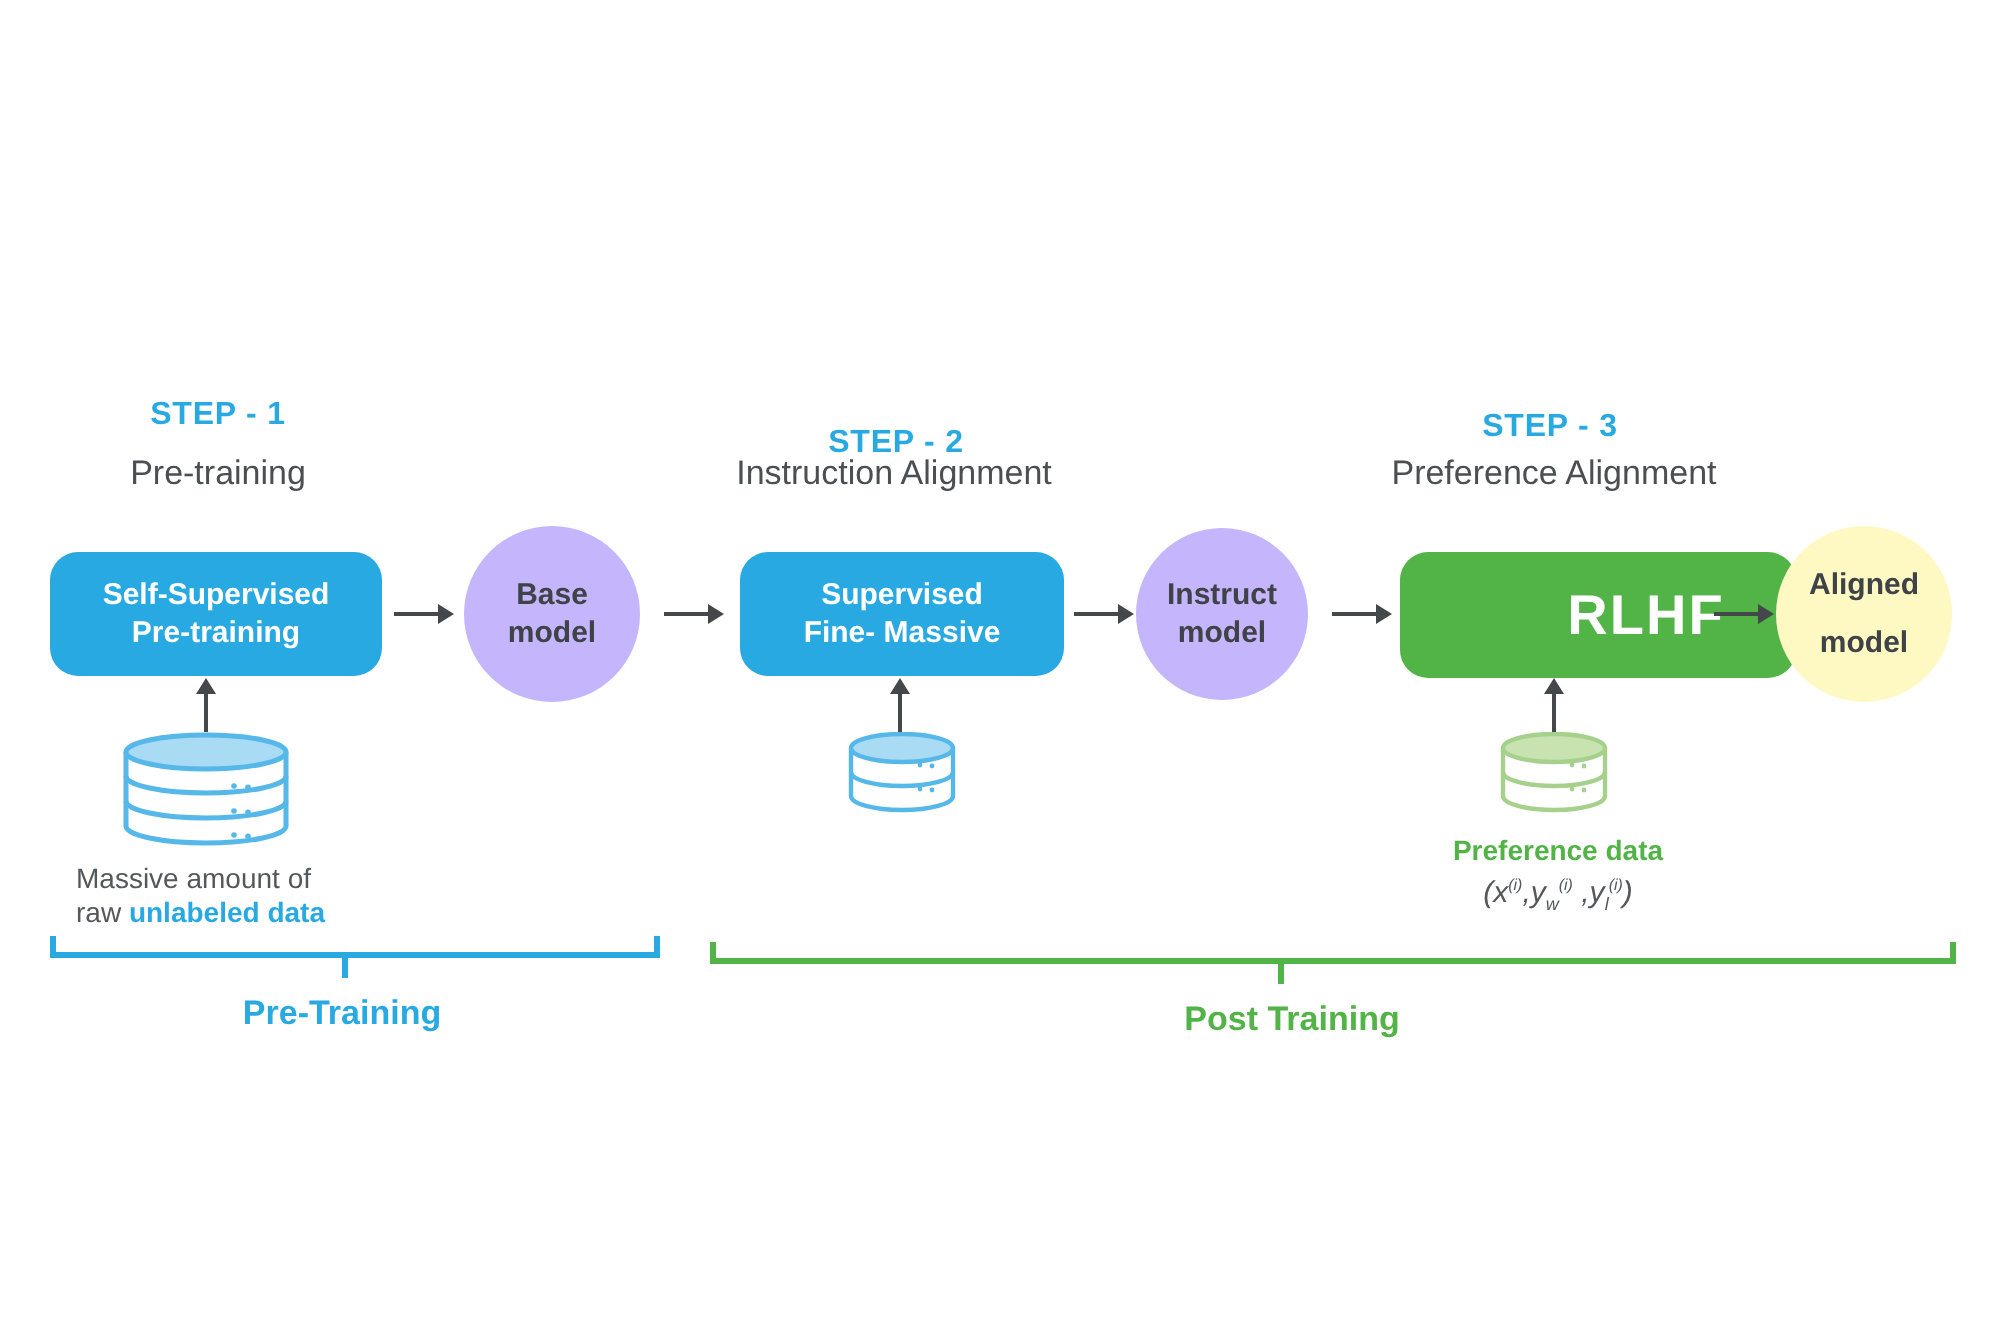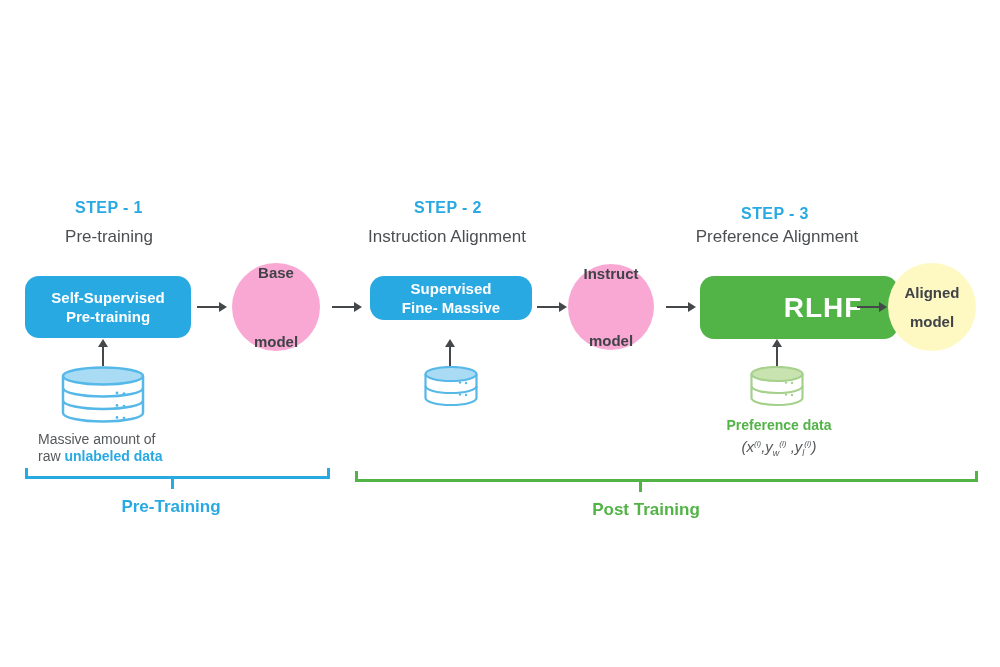--- a/index.html
+++ b/index.html
@@ -24,21 +24,21 @@
   }
   .box-blue{background:#29a9e2;}
   .box-green{background:#52b347;}
   .box-big{font-size:28px;letter-spacing:1px;padding-left:48px;}
   
   .circle{
     display:flex;flex-direction:column;align-items:center;justify-content:center;
     border-radius:50%;font-weight:bold;font-size:15px;line-height:19px;color:#3f4347;
     text-align:center;
   }
-  .circle-blue{background:#f9a8d4;justify-content:space-between;}
+  .circle-blue{background:#c4b5fd;}
   .circle-green{background:#fef9c3;gap:10px;}
   
   .harrow{height:2px;background:#45484b;}
   .harrow::after{
     content:'';position:absolute;right:-8px;top:-4px;width:0;height:0;
     border-left:8px solid #45484b;border-top:5px solid transparent;border-bottom:5px solid transparent;
   }
   .varrow{width:2px;background:#45484b;}
   .varrow::before{
     content:'';position:absolute;top:-8px;left:-4px;width:0;height:0;
@@ -69,38 +69,38 @@
   .label-green{color:#52b347;}
 </style>
 </head>
 <body>
 
 <div class="canvas">
 
   <div class="abs cx step-title" style="left:109px;top:199px">STEP - 1</div>
   <div class="abs cx step-subtitle" style="left:109px;top:227px">Pre-training</div>
 
-  <div class="abs cx step-title" style="left:448px;top:199px">STEP - 2</div>
+  <div class="abs cx step-title" style="left:448px;top:213px">STEP - 2</div>
   <div class="abs cx step-subtitle" style="left:447px;top:227px">Instruction Alignment</div>
 
   <div class="abs cx step-title" style="left:775px;top:205px">STEP - 3</div>
   <div class="abs cx step-subtitle" style="left:777px;top:227px">Preference Alignment</div>
 
   <div class="abs box box-blue" style="left:25px;top:276px;width:166px;height:62px">
     <span>Self-Supervised</span>
     <span>Pre-training</span>
   </div>
   <div class="abs harrow" style="left:197px;top:306px;width:22px"></div>
   <div class="abs circle circle-blue" style="left:232px;top:263px;width:88px;height:88px">
     <span>Base</span>
     <span>model</span>
   </div>
   <div class="abs harrow" style="left:332px;top:306px;width:22px"></div>
 
-  <div class="abs box box-blue" style="left:370px;top:276px;width:162px;height:44px">
+  <div class="abs box box-blue" style="left:370px;top:276px;width:162px;height:62px">
     <span>Supervised</span>
     <span>Fine- Massive</span>
   </div>
   <div class="abs harrow" style="left:537px;top:306px;width:22px"></div>
   <div class="abs circle circle-blue" style="left:568px;top:264px;width:86px;height:86px">
     <span>Instruct</span>
     <span>model</span>
   </div>
   <div class="abs harrow" style="left:666px;top:306px;width:22px"></div>
 

